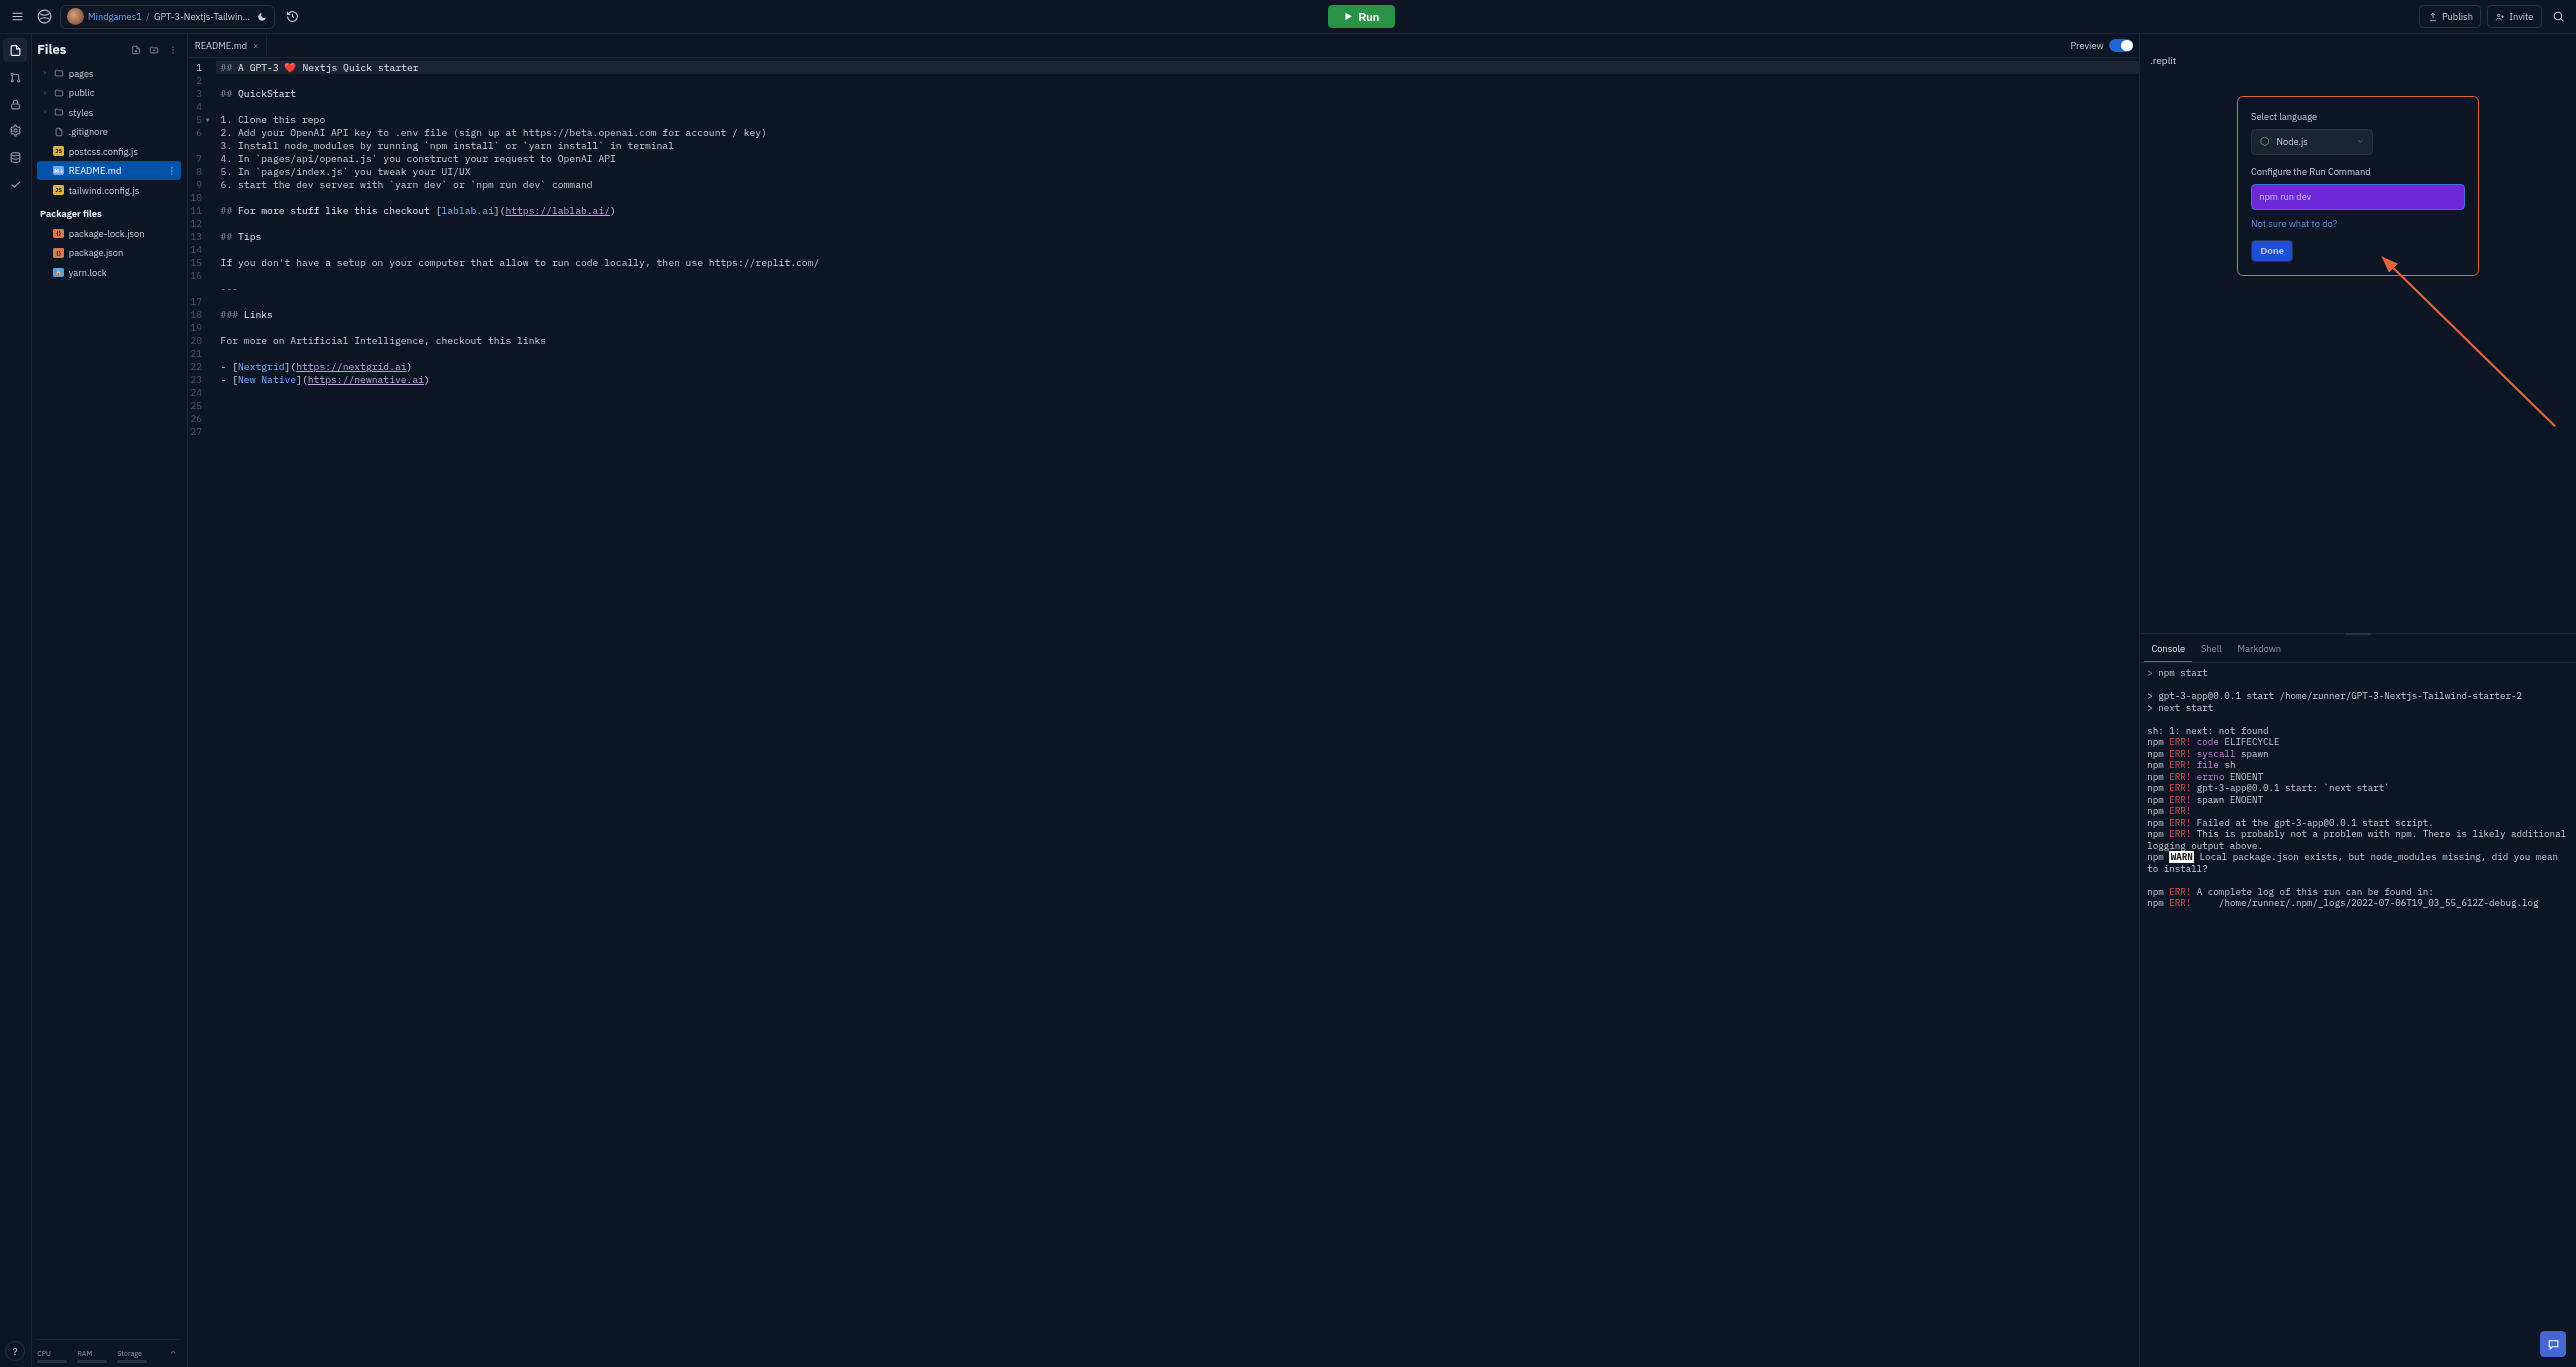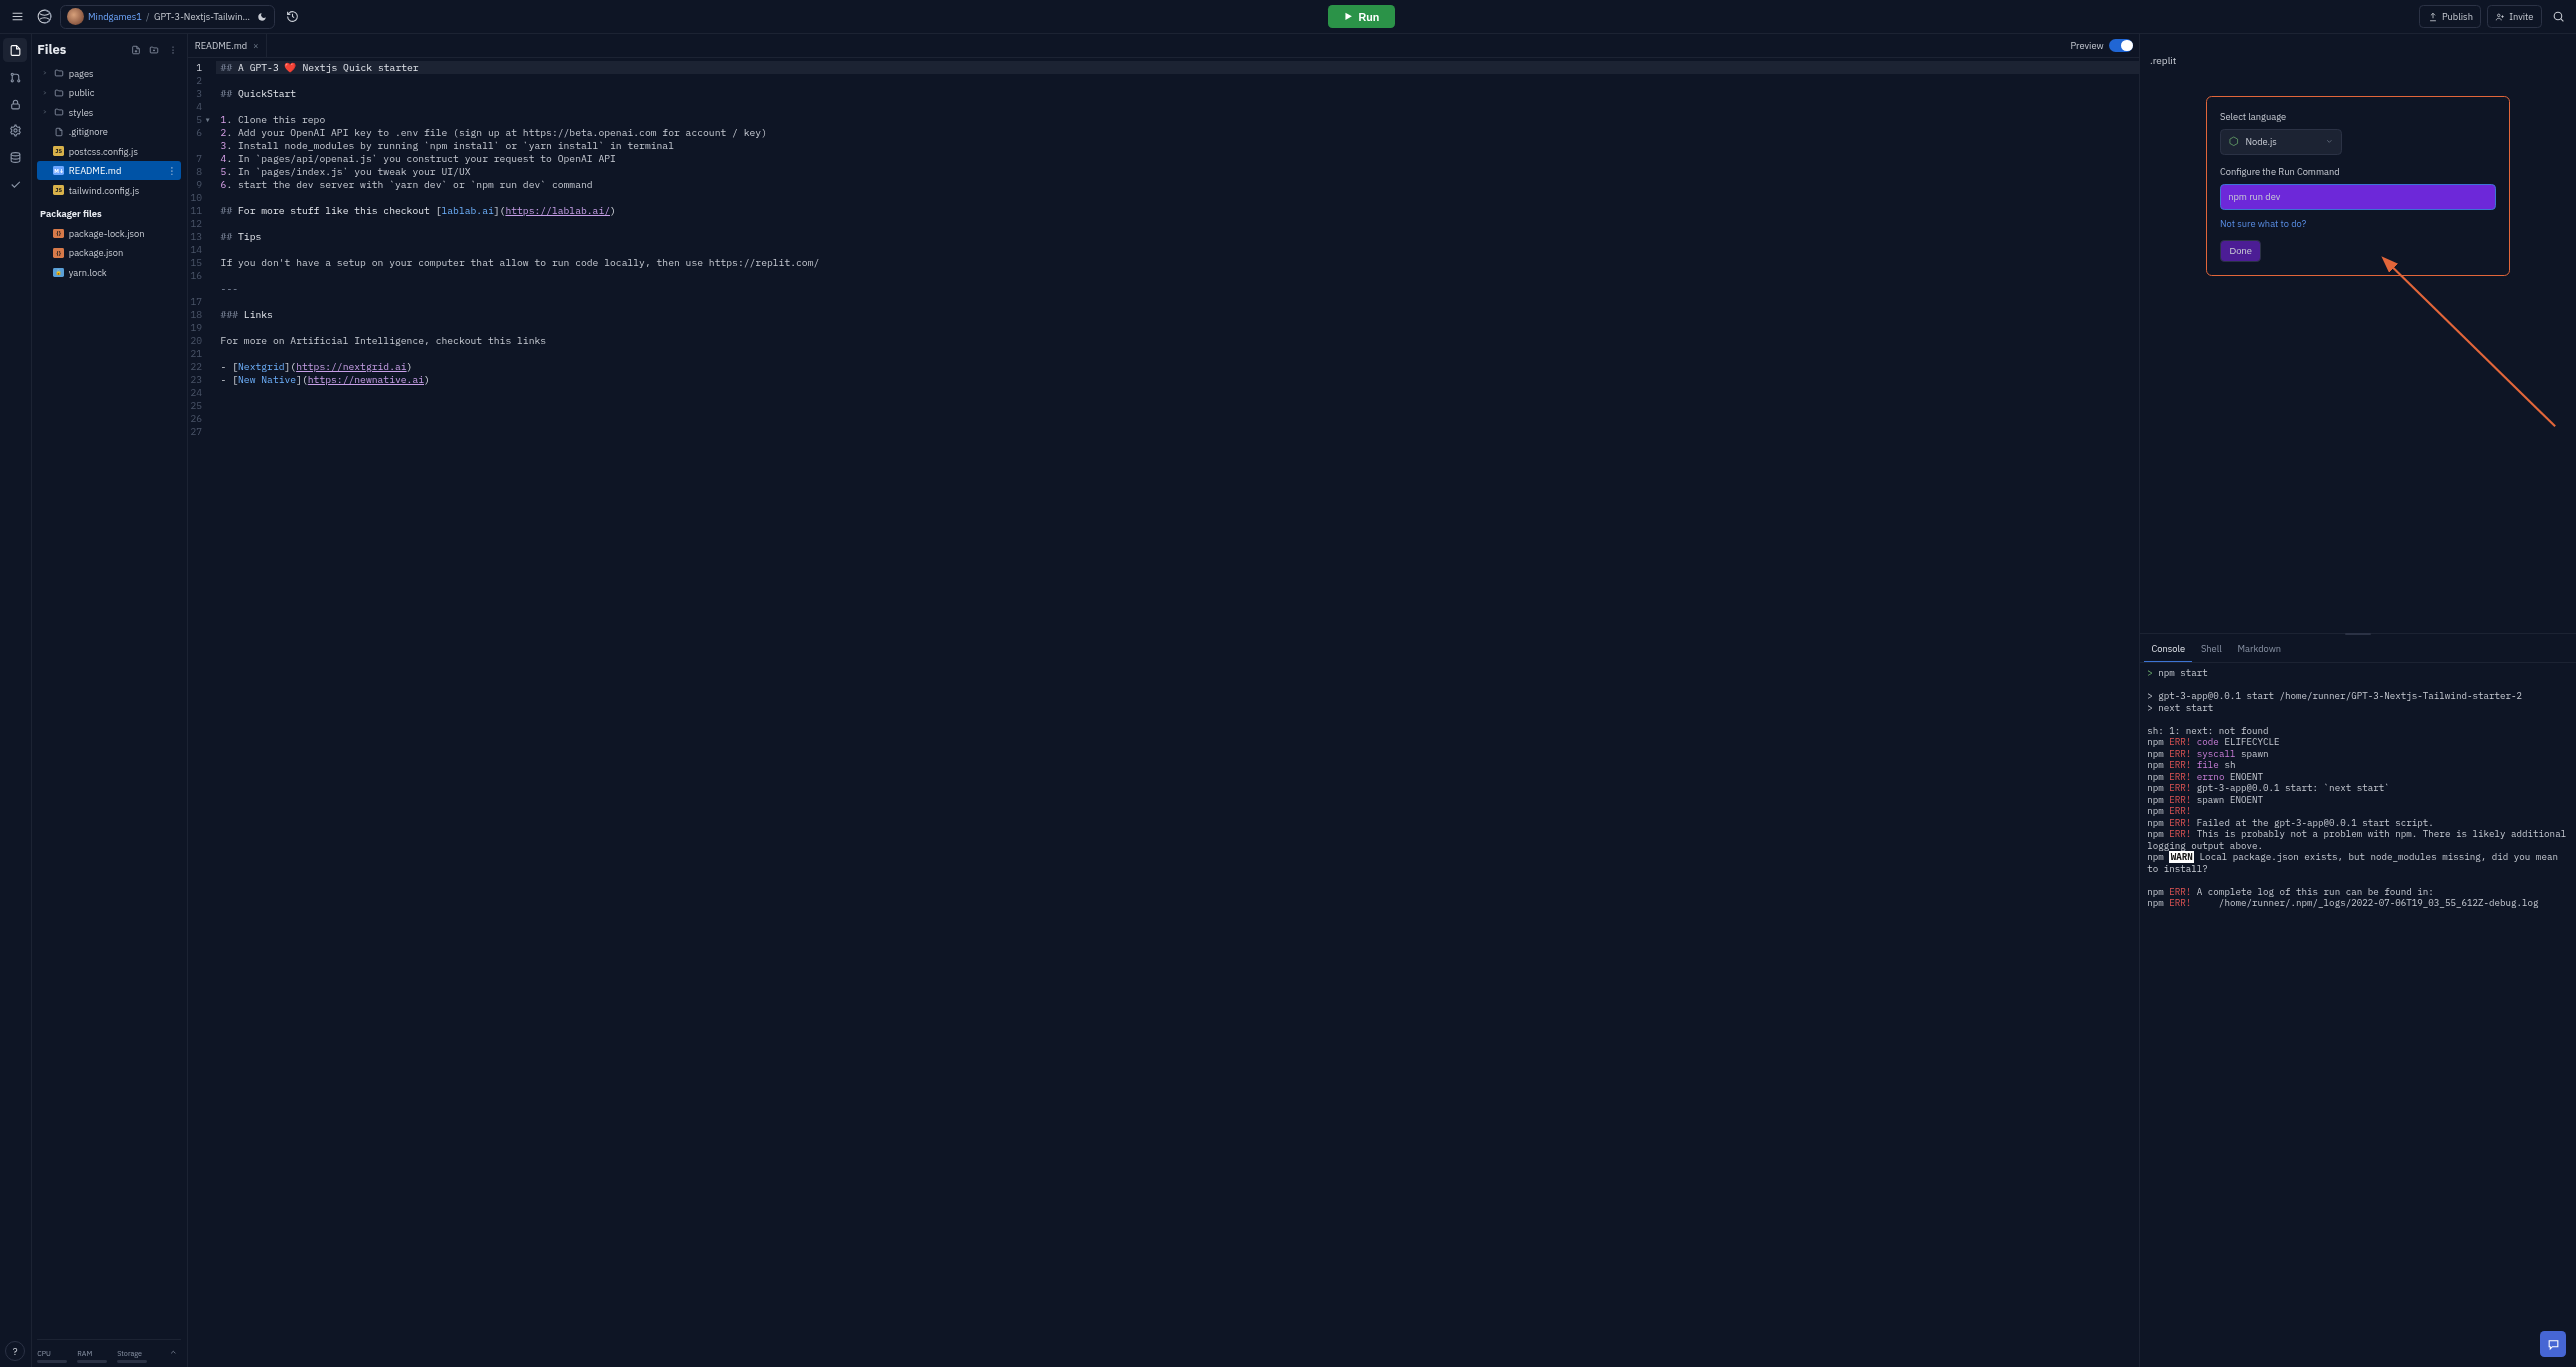--- a/index.html
+++ b/index.html
@@ -119,40 +119,40 @@
   .c-link { color:#c8a0e8; text-decoration:underline;}
   .c-linktext { color:#6fb3ff;}
   .heart { color:#e25555;}
   
   .right { width:437px; display:flex; flex-direction:column; border-left:0.7px solid #1c2333; min-width:0;}
   .replit-pane { flex:0 0 44%; display:flex; flex-direction:column; border-bottom:0.7px solid #1c2333; position:relative;margin-top:13px;}
   .replit-tab { padding:7.2px 10px; color:#c8ccd4; font-size:10px;}
   .config-card {
     margin: 21.5px auto 0 auto;
     border:0.7px solid #e2663a; border-radius:5.7px;
-    width: 304px; padding:13px;
+    width: 242px; padding:13px;
     background:#0e1525;
   }
   .config-card .lbl { font-size:9.3px; color:#c8ccd4; margin-bottom:5.7px;}
   .select-box {
     display:flex; align-items:center; gap:5.7px;
     border:0.7px solid #2b3245; background:#1c2333; border-radius:4.3px;
     padding:5.7px 7.2px; width: 122px; cursor:pointer; margin-bottom:10px;
   }
   .node-ic { width:11.5px;height:11.5px; }
   .select-box .chev-d { margin-left:auto; color:#6e7a8a;}
   .run-input {
     width:100%; border:0.7px solid #3d74d4; background:#6d28d9;
     border-radius:4.3px; padding:5.7px 7.2px; color:#c8ccd4; font-size:9.3px;
     font-family:inherit; outline:none; margin-bottom:7.2px;
   }
   .help-link { color:#5a8fe6; font-size:9.3px; margin-bottom:10px; display:block;}
   .done-btn {
-    border:0.7px solid #2b3245; background:#4c1d95; color:#c8ccd4;
-    border-radius:4.3px; padding:5px 8.6px; font-size:9.3px; cursor:pointer;
+    border:0.7px solid #2b3245; background:#1d4ed8; color:#c8ccd4;
+    border-radius:4.3px; padding:5px 8.6px; font-size:9.3px; cursor:pointer;font-weight:bold;
   }
   .drag-handle { height:2.9px; background:transparent; position:relative;}
   .drag-handle::after{content:"";position:absolute;left:50%;top:-0.7px;width:26px;height:2.1px;background:#2b3245;border-radius:1.4px;transform:translateX(-50%);}
   
   .console { flex:1; display:flex; flex-direction:column; min-height:0;}
   .console-tabs { display:flex; gap:1.4px; border-bottom:0.7px solid #1c2333; padding:0 4.3px;align-items:flex-end;}
   .ctab { padding:5.7px 7.2px; font-size:9.3px; color:#8b95a7; cursor:pointer; border-bottom:1.4px solid transparent;}
   .ctab.active { color:#e6e9ef; border-bottom-color:#3d74d4;}
   .console-body { flex:1; overflow:auto; padding:5.7px 7.2px; font-family:"IBM Plex Mono",Menlo,Consolas,monospace; font-size:9.2px; line-height:11.5px; white-space:pre-wrap; word-break:break-all;}
   .prompt-ch { color:#6fb36f;}

